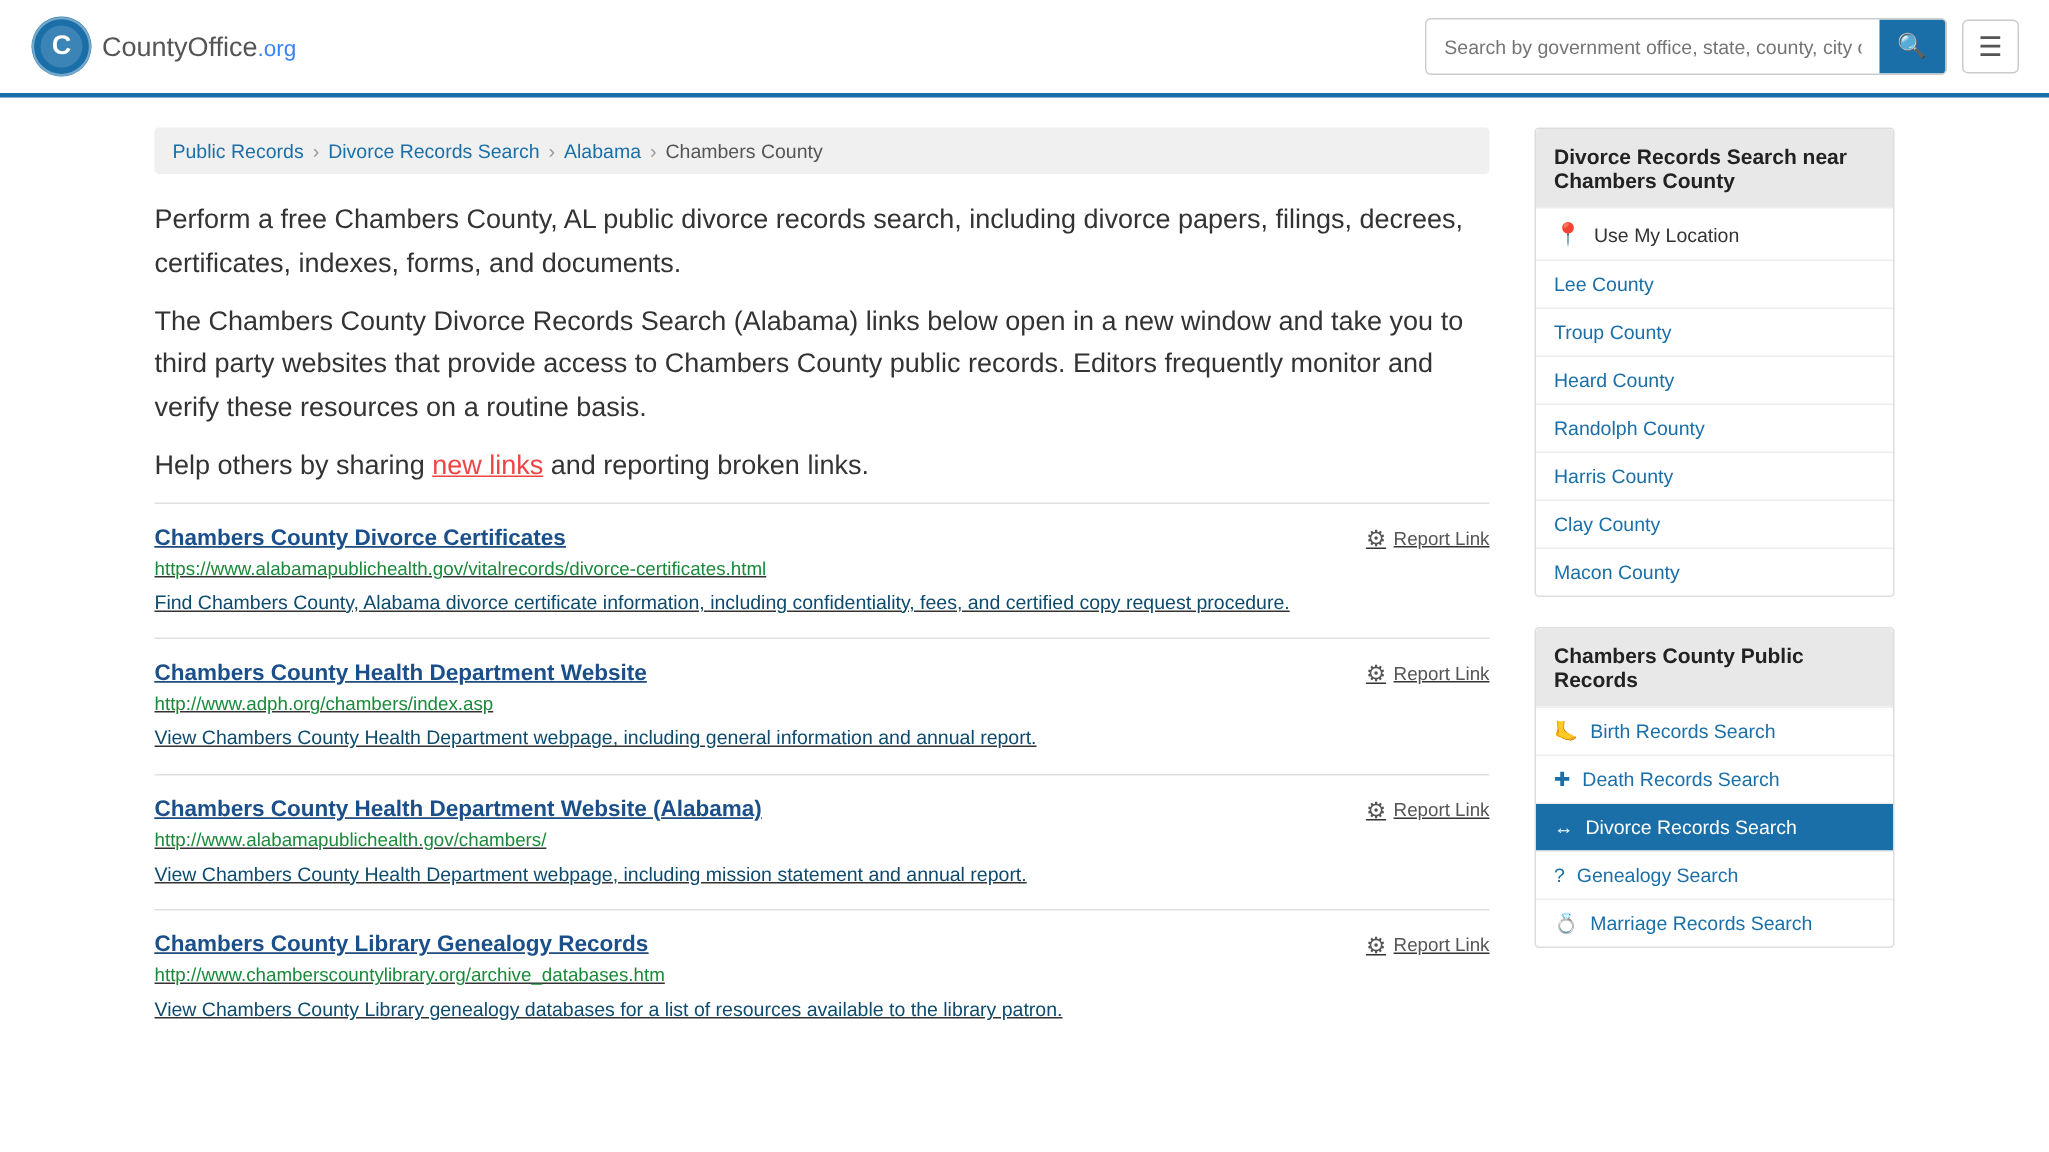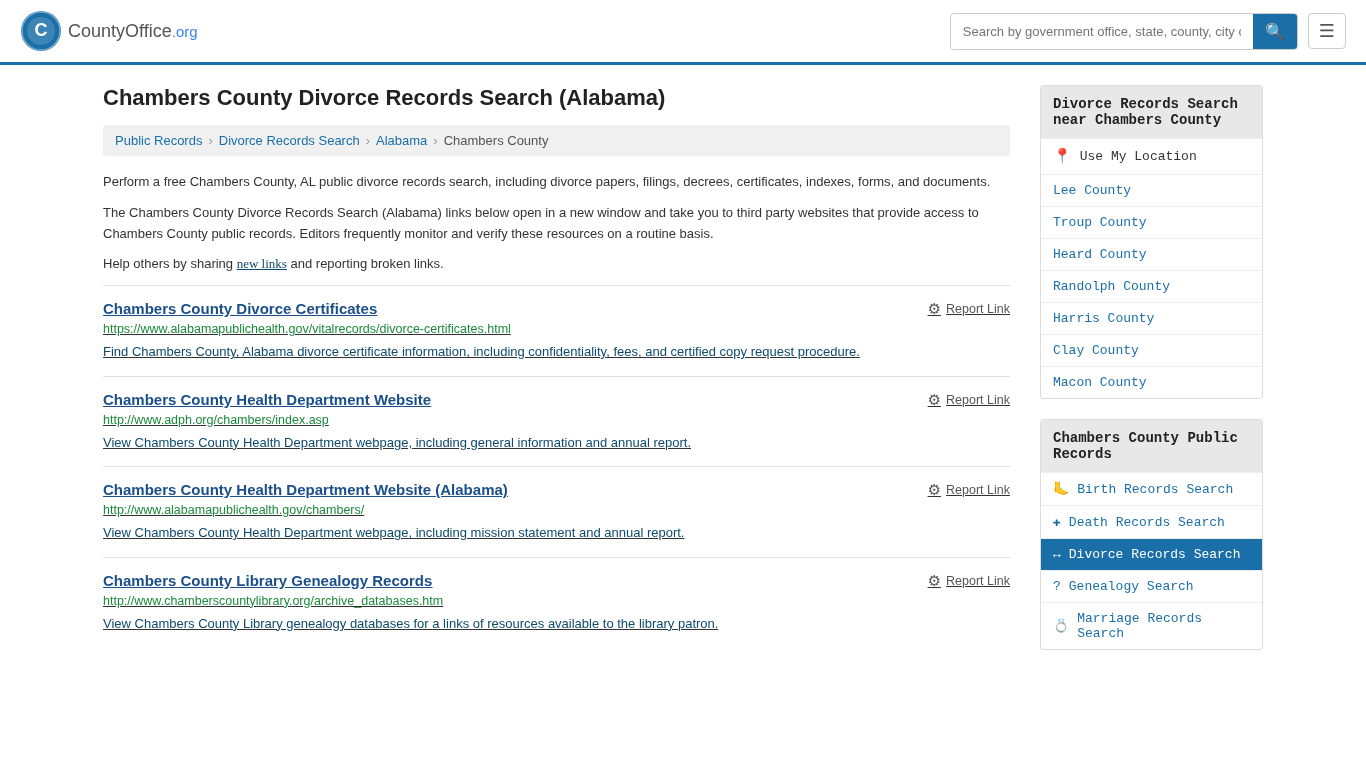--- a/index.html
+++ b/index.html
@@ -76,23 +76,22 @@
       max-width: 1200px;
       margin: 0 auto;
       padding: 20px 20px;
       display: flex;
       gap: 30px;
     }
     .main-content {
       flex: 1;
     }
     .sidebar {
-      width: 223px;
+      width: 240px;
       flex-shrink: 0;
-      font-family: Liberation Mono, monospace;
     }
 
     
     .page-title {
       font-size: 22px;
       font-weight: bold;
       color: #222;
       margin-bottom: 14px;
     }
 
@@ -110,29 +109,28 @@
       flex-wrap: wrap;
     }
     .breadcrumb a {
       color: #1a6fa8;
       text-decoration: none;
     }
     .breadcrumb .sep { color: #999; margin: 0 2px; }
 
     
     .desc-text {
-      font-size: 13px;
+      font-size: 18px;
       line-height: 1.6;
       color: #333;
       margin-bottom: 10px;
     }
     .desc-text a {
-      color: #0c4a6e;
+      color: #ef4444;
       text-decoration: underline;
-      font-family: Liberation Serif, serif;
     }
 
     
     .result-item {
       border-top: 1px solid #e0e0e0;
       padding: 14px 0;
       text-decoration: underline;
     }
     .result-item-header {
       display: flex;
@@ -229,21 +227,20 @@
       <input type="text" placeholder="Search by government office, state, county, city or zip code" style="">
       <button>🔍</button>
     </div>
     <button class="hamburger-btn">☰</button>
   </div>
 </header>
 
 <div class="page-container">
   <div class="main-content">
 
-    <h1 class="page-title">Chambers County Divorce Records Search (Alabama)</h1>
 
     <nav class="breadcrumb">
       <a href="#">Public Records</a>
       <span class="sep">›</span>
       <a href="#">Divorce Records Search</a>
       <span class="sep">›</span>
       <a href="#">Alabama</a>
       <span class="sep">›</span>
       <span>Chambers County</span>
     </nav>
@@ -290,21 +287,21 @@
   </div>
         <div class="result-item">
     <div class="result-item-header">
       <a class="result-title" href="#">Chambers County Library Genealogy Records</a>
       <div class="report-link-btn">
         <span style="font-size:15px;">⚙</span>
         <span>Report Link</span>
       </div>
     </div>
     <div class="result-url">http://www.chamberscountylibrary.org/archive_databases.htm</div>
-    <div class="result-desc">View Chambers County Library genealogy databases for a links of resources available to the library patron.</div>
+    <div class="result-desc">View Chambers County Library genealogy databases for a list of resources available to the library patron.</div>
   </div>
       </div>
 
   </div>
 
   <aside class="sidebar">
 
     <div class="sidebar-section">
       <div class="sidebar-section-title">Divorce Records Search near Chambers County</div>
       <ul class="sidebar-list" id="nearby-list">

